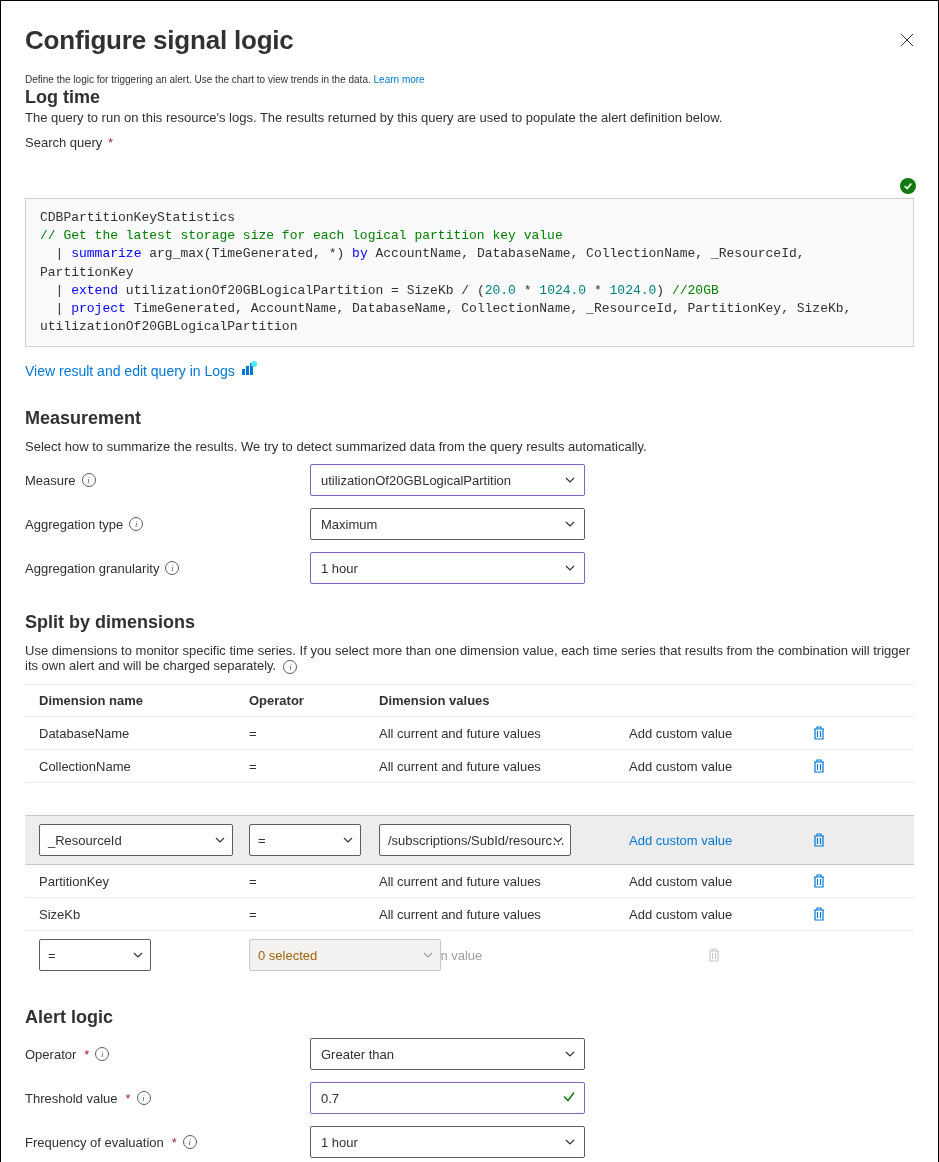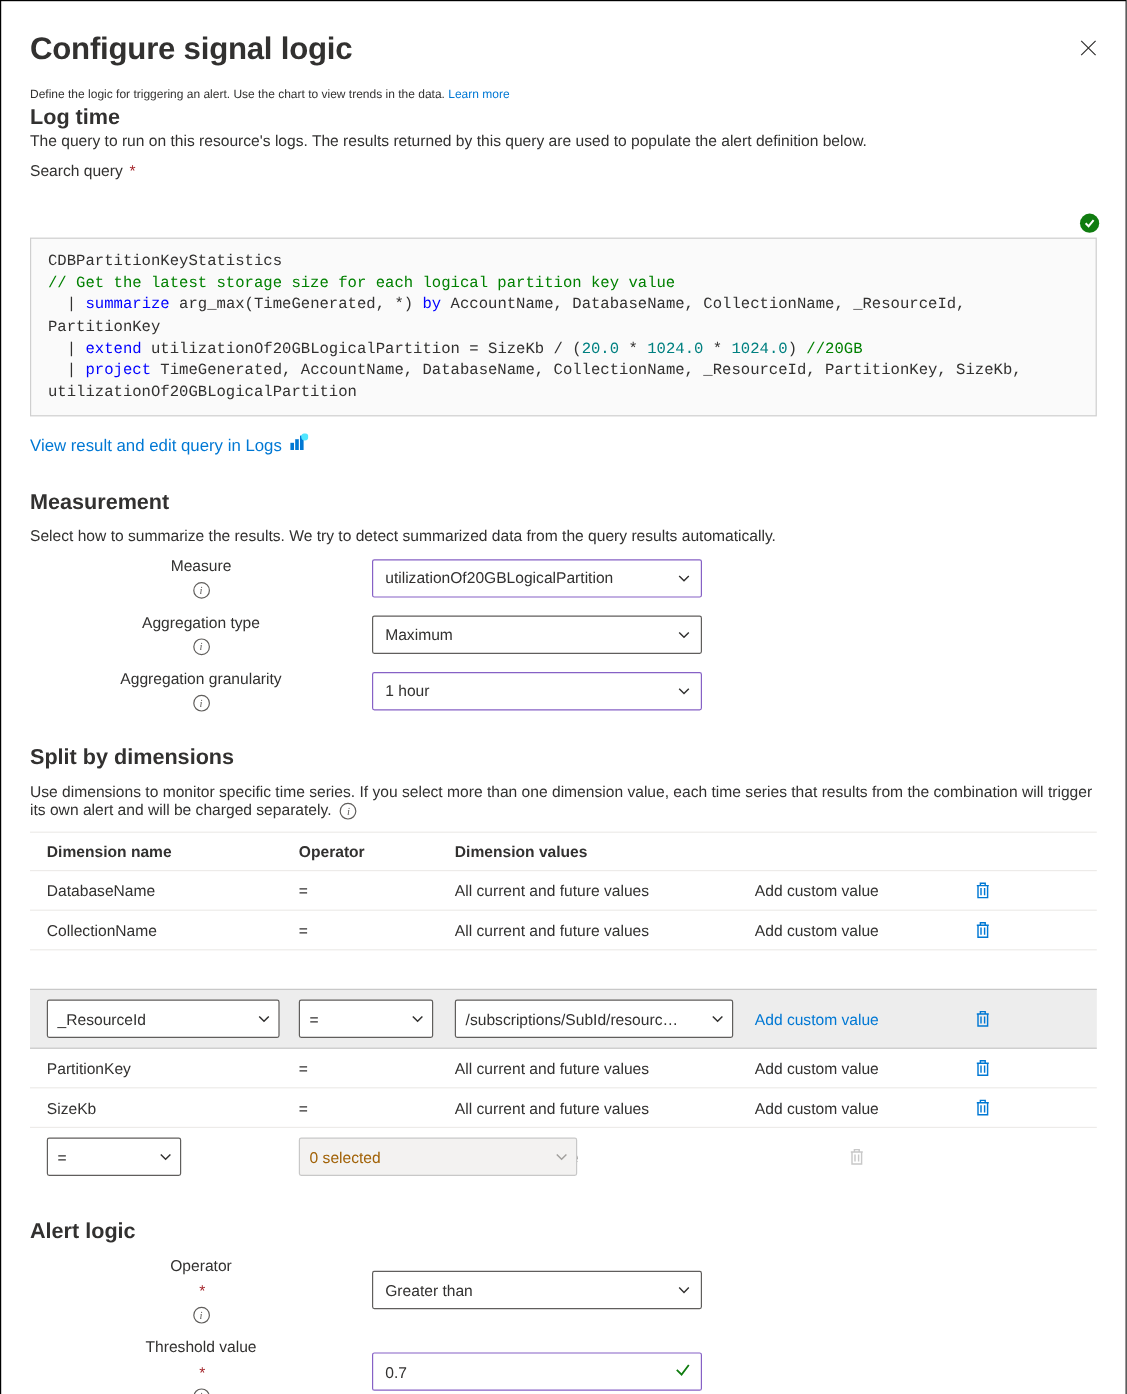--- a/index.html
+++ b/index.html
@@ -59,21 +59,20 @@
     display: flex;
     align-items: center;
     margin-bottom: 12px;
   }
   .label-col {
     width: 285px;
     display: flex;
     align-items: center;
     gap: 6px;
     font-size: 13px;
-    flex-direction: column;
   }
   .req { color: #a4262c; margin-left: 2px; }
   .info-icon {
     display: inline-flex;
     align-items: center;
     justify-content: center;
     width: 14px;
     height: 14px;
     border: 1px solid #605e5c;
     border-radius: 50%;
@@ -182,21 +181,21 @@
     border-radius: 2px;
     background: #fff;
     display: flex;
     align-items: center;
     padding: 0 24px 0 8px;
     position: relative;
     font-size: 13px;
   }
   .mini-select.wide { width: 194px; }
   .mini-select.op { width: 112px; }
-  .mini-select.val { width: 232px; text-align: center; }
+  .mini-select.val { width: 192px; text-align: center; }
   .mini-select .chev { position: absolute; right: 6px; top: 50%; transform: translateY(-50%); }
   .mini-select.disabled { color: #a19f9d; border-color: #c8c8c8; background: #fff;}
   .mini-select.disabled-bg { color: #a16207; border-color: #c8c8c8; background: #f3f2f1;}
   .trash {
     color: #0078d4;
     cursor: pointer;
     display: flex;
     justify-content: center;
   }
   .trash.disabled { color: #c8c8c8; cursor: default; }

